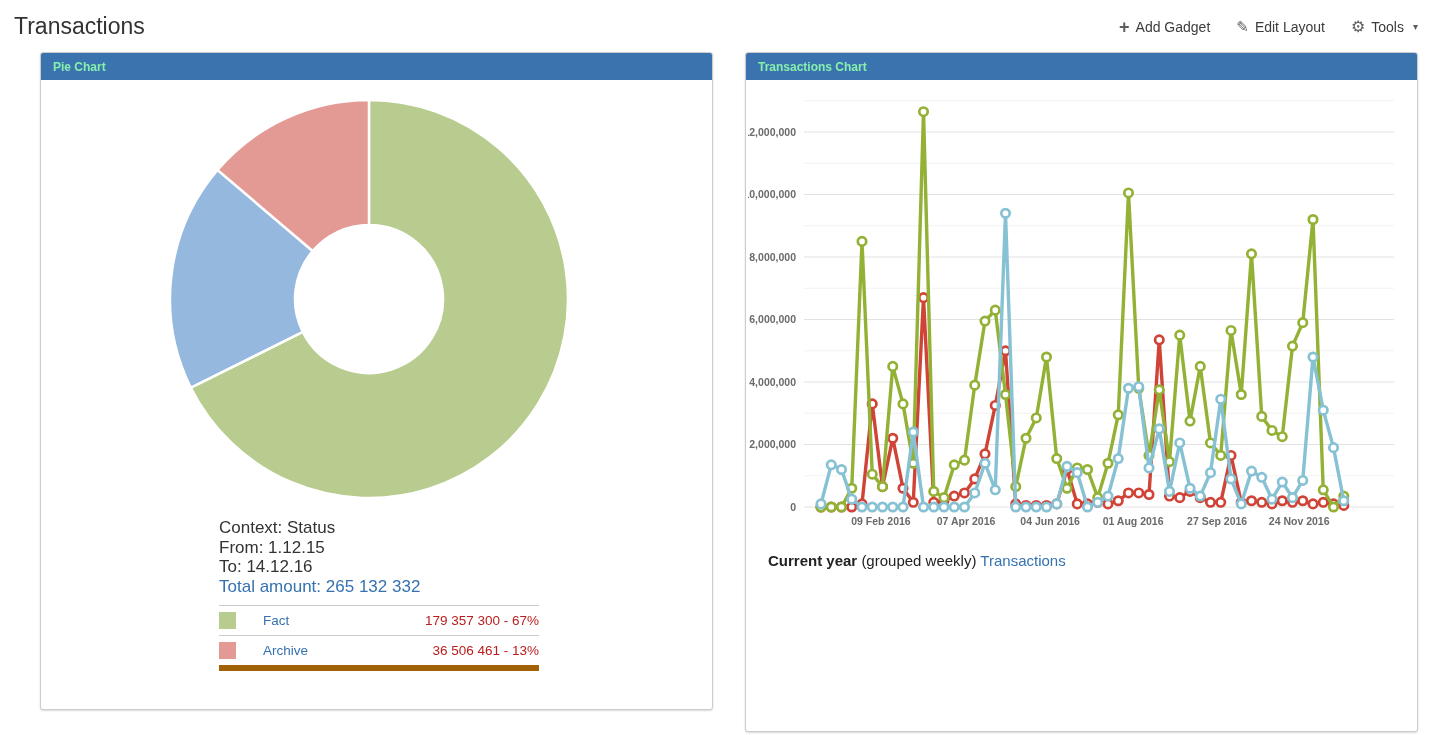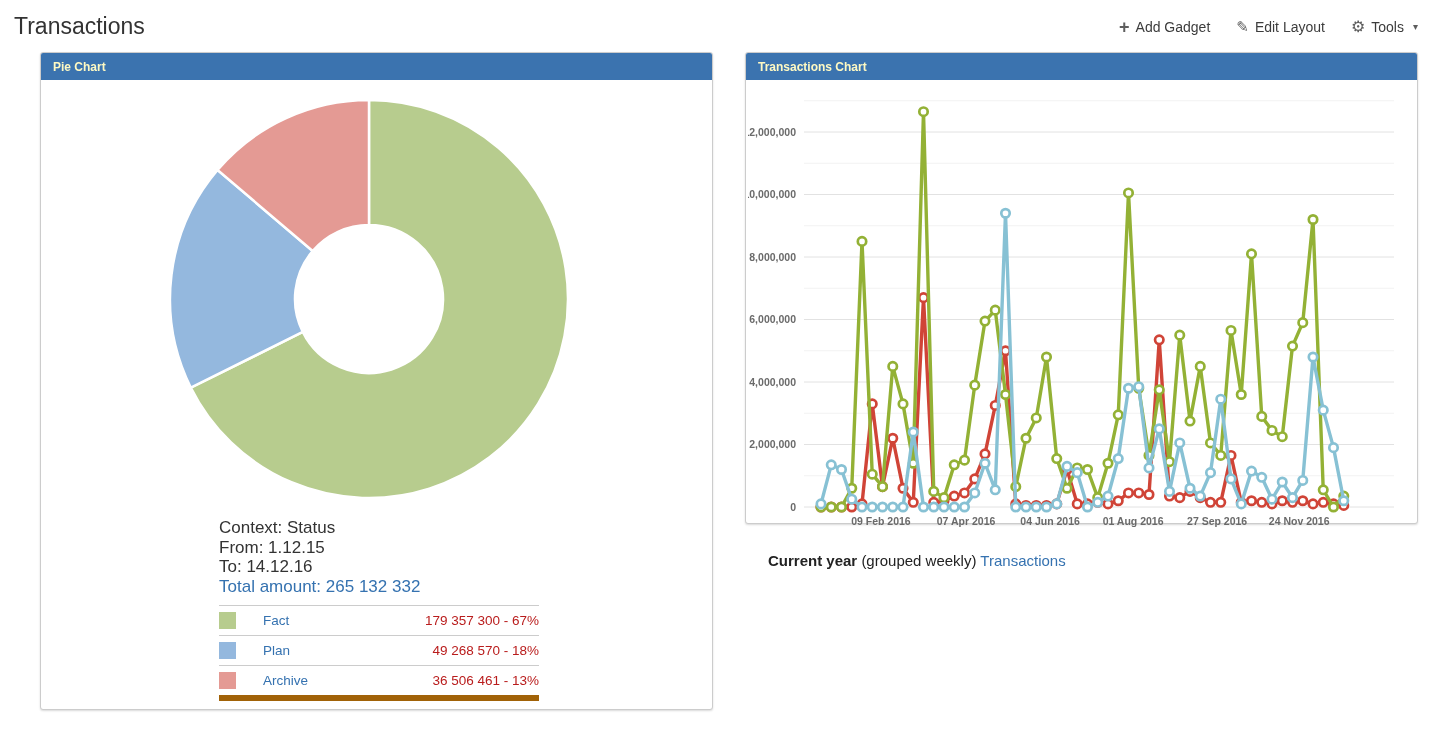--- a/index.html
+++ b/index.html
@@ -7,21 +7,21 @@
   .page-title{font-size:23px;font-weight:normal;margin:0;color:#333;}
   .toolbar{display:flex;gap:26px;align-items:center;font-size:14px;color:#3c3c3c;}
   .tool-btn{display:flex;align-items:center;gap:6px;cursor:pointer;white-space:nowrap;}
   .t-icon{color:#5e5e5e;}
   .plus{font-size:18px;font-weight:bold;line-height:1;}
   .pencil{font-size:15px;}
   .gear{font-size:16px;}
   .caret{font-size:10px;margin-left:3px;color:#5e5e5e;}
   .dashboard{display:flex;gap:32px;padding:2px 20px 12px 40px;align-items:flex-start;}
   .gadget{width:673px;box-sizing:border-box;background:#fff;border:1px solid #ccc;border-radius:3px;box-shadow:0 1px 2px rgba(0,0,0,.15);}
-  .gadget-header{background:#3b73af;color:#fef9c3;font-size:12px;font-weight:bold;padding:7px 12px 6px 12px;border-radius:2px 2px 0 0;}
+  .gadget-header{background:#3b73af;color:#86efac;font-size:12px;font-weight:bold;padding:7px 12px 6px 12px;border-radius:2px 2px 0 0;}
   
   .pie-body{padding:0 0 16px 0;}
   .pie-meta{margin:10px 0 0 178px;font-size:17px;line-height:19.5px;color:#333;}
   .total-line{color:#3572b0;}
   .total-value{font-weight:normal;}
   .pie-table{margin:9px 0 0 178px;width:320px;font-size:13.5px;}
   .pie-row{display:flex;align-items:center;padding:6px 0;border-top:1px solid #ccc;gap:20px;}
   .pie-row:last-child{border-bottom:6px solid #a16207;}
   .swatch{width:17px;height:17px;display:inline-block;margin-right:7px;flex:0 0 17px;}
   .pie-row a{color:#3572b0;text-decoration:none;}
@@ -78,34 +78,29 @@
           <span class="total-value">265 132 332</span>
         </div>
       </div>
       <div class="pie-table" id="pie-table">
           <div class="pie-row">
             <span class="swatch" style="background: rgb(183, 204, 142);"></span>
             <a>Fact</a>
             <span class="val">179 357 300 - 67%</span>
           </div>
           <div class="pie-row">
-            <span class="swatch" style="background: rgb(148, 184, 222);"></span>
-            <a>Plan</a>
-            <span class="val">49 268 570 - 18%</span>
-          </div>
-          <div class="pie-row">
             <span class="swatch" style="background: rgb(228, 154, 148);"></span>
             <a>Archive</a>
             <span class="val">36 506 461 - 13%</span>
           </div>
         </div>
     </div>
   </div>
 
-  <div class="gadget" style="height:472px">
+  <div class="gadget" style="height:680px">
     <div class="gadget-header" style="background: rgb(59, 115, 175);">
       <span>Transactions Chart</span>
     </div>
     <div class="chart-body">
       <svg id="line-svg" width="660" height="448">
           <line x1="56" x2="646" y1="419.00" y2="419.00" stroke="#e2e2e2" stroke-width="1"></line>
           <line x1="56" x2="646" y1="387.75" y2="387.75" stroke="#f2f2f2" stroke-width="1"></line>
           <line x1="56" x2="646" y1="356.50" y2="356.50" stroke="#e2e2e2" stroke-width="1"></line>
           <line x1="56" x2="646" y1="325.25" y2="325.25" stroke="#f2f2f2" stroke-width="1"></line>
           <line x1="56" x2="646" y1="294.00" y2="294.00" stroke="#e2e2e2" stroke-width="1"></line>

